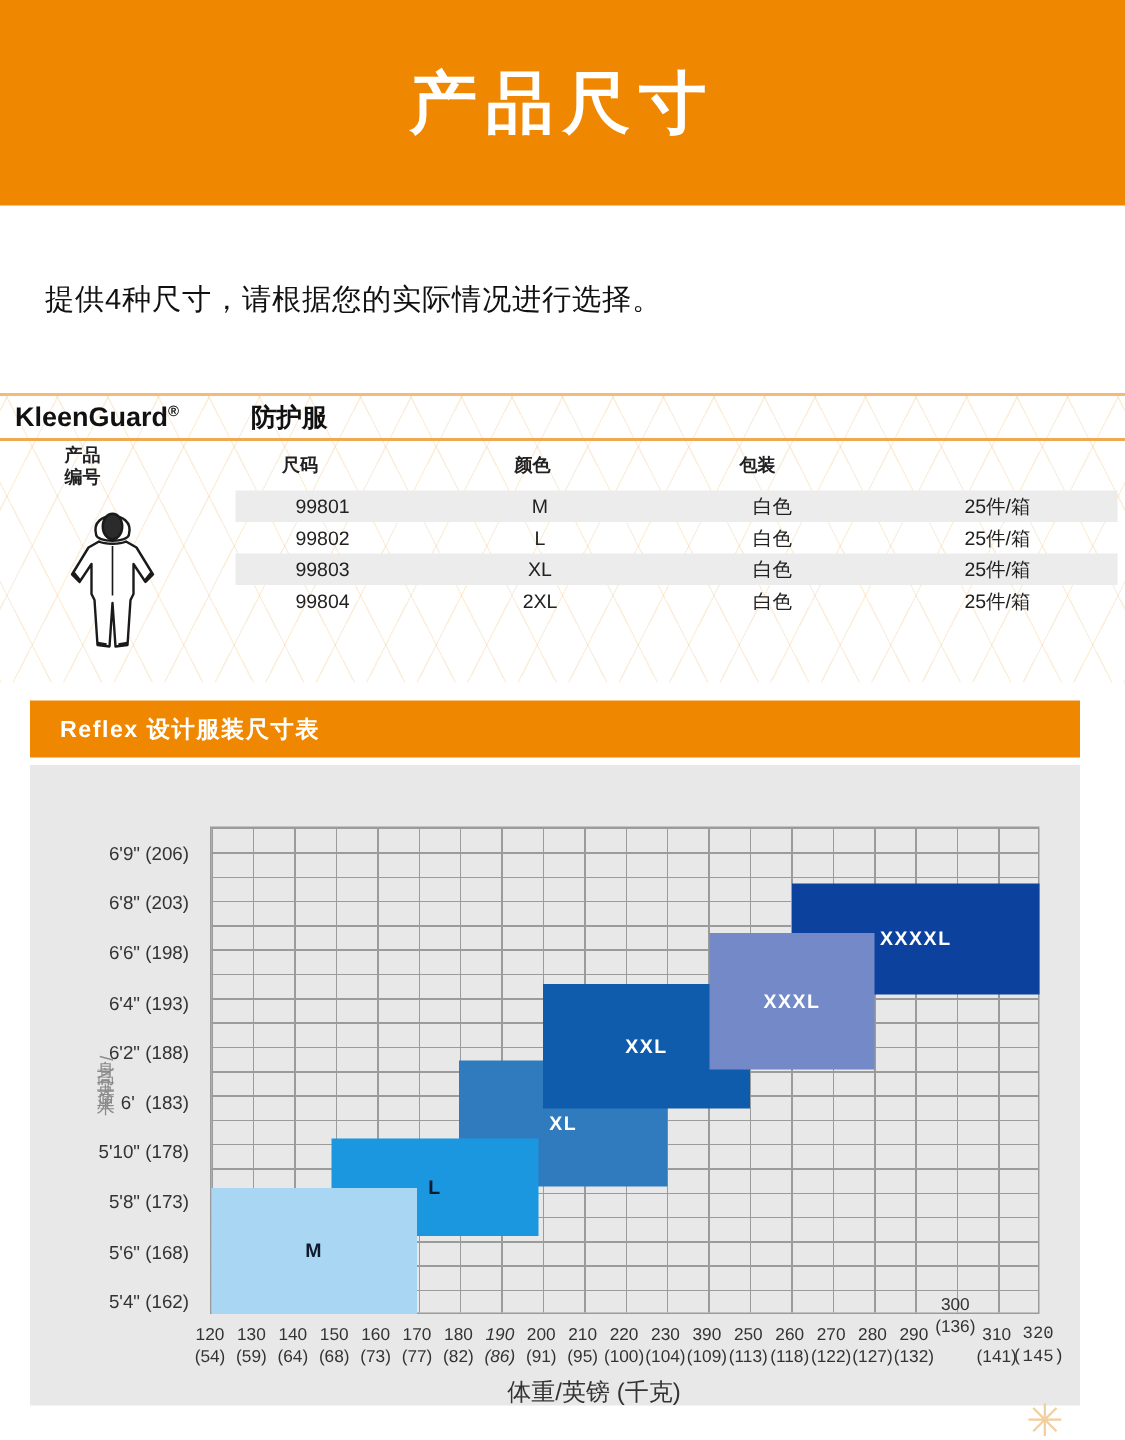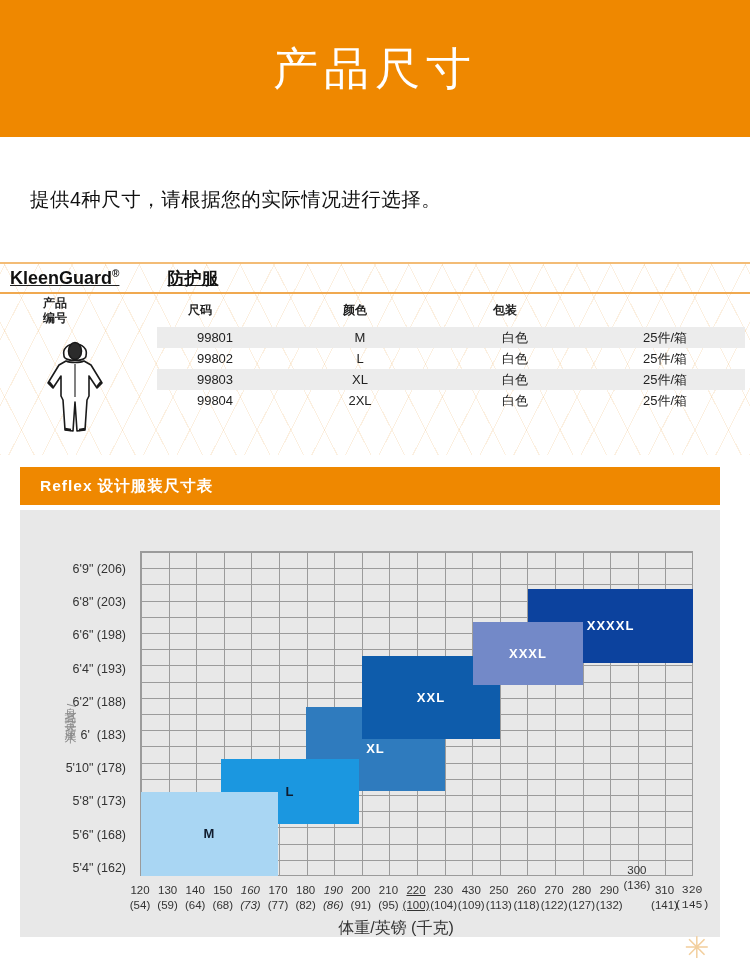--- a/index.html
+++ b/index.html
@@ -4,34 +4,34 @@
 <style>
   * { margin:0; padding:0; box-sizing:border-box; }
   html,body { width:750px; }
   body {
     position:relative; width:750px; height:960px; background:#ffffff;
     font-family:"Liberation Sans","DejaVu Sans",sans-serif; color:#222; overflow:hidden;
   }
   
   .banner { position:absolute; left:0; top:0; width:750px; height:137px; background:#ef8800;
             display:flex; align-items:center; justify-content:center; }
-  .banner h1 { color:#fff; font-size:45px; font-weight:normal; letter-spacing:6px; }
+  .banner h1 { color:#fff; font-size:45px; font-weight:bold; letter-spacing:6px; }
   
   .intro { position:absolute; left:30px; top:186px; font-size:19.5px; color:#111; letter-spacing:0.5px; }
   
   .table-section {
     position:absolute; left:0; top:262px; width:750px; height:193px;
     border-top:2px solid #f3bc76;
     background:
       repeating-linear-gradient(63deg,  rgba(238,178,102,0.20) 0 1px, transparent 1px 30px),
       repeating-linear-gradient(-63deg, rgba(238,178,102,0.20) 0 1px, transparent 1px 30px),
       #ffffff;
   }
   .brand-row { height:30px; display:flex; align-items:center; padding-left:10px;
-               border-bottom:2px solid #f0a950;text-decoration:underline; }
+               border-bottom:2px solid #f0a950; }
   .brand { font-size:18px; font-weight:bold; color:#111; }
   .brand sup { font-size:10px; }
   .category { font-size:17px; font-weight:bold; color:#111; margin-left:48px; }
   .head-row { display:flex; height:33px; align-items:center; }
   .head-row .cell { text-align:center; font-weight:bold; font-size:12px; color:#222; line-height:1.25; }
   .c-feature { width:160px; font-size:11px !important; }
   .c-code { width:110px; }
   .c-size { width:180px; }
   .c-color { width:130px; }
   .c-pack { width:170px; }
@@ -134,21 +134,21 @@
 <div class="reflex-bar">
   <span>Reflex 设计服装尺寸表</span>
 </div>
 
 <div class="chart-panel">
   <div class="yaxis-title">身高/英寸（厘米）</div>
   <div class="grid" id="chart-grid">
       <div class="block" style="left: 387.022px; top: 36.936px; width: 165.078px; height: 74px; background: rgb(12, 66, 158); color: rgb(255, 255, 255); text-align: right;">XXXXL</div>
       <div class="block" style="left: 165.078px; top: 155.034px; width: 138.853px; height: 83.916px; background: rgb(47, 123, 190); color: rgb(255, 255, 255);">XL</div>
       <div class="block" style="left: 221.116px; top: 104.004px; width: 137.749px; height: 82.944px; background: rgb(14, 92, 171); color: rgb(255, 255, 255);">XXL</div>
-      <div class="block" style="left: 332.088px; top: 69.984px; width: 109.868px; height: 63px; background: rgb(115, 137, 200); color: rgb(255, 255, 255);">XXXL</div>
+      <div class="block" style="left: 332.088px; top: 69.984px; width: 109.868px; height: 91px; background: rgb(115, 137, 200); color: rgb(255, 255, 255);">XXXL</div>
       <div class="block" style="left: 80.0545px; top: 207.036px; width: 138.025px; height: 64.962px; background: rgb(27, 151, 224); color: rgb(16, 28, 46);">L</div>
       <div class="block" style="left: 0px; top: 239.76px; width: 136.921px; height: 84.24px; background: rgb(169, 214, 243); color: rgb(16, 28, 46);">M</div>
     </div>
   <div id="chart-labels">
       <div class="ylab" style="top: 59px;">6'9" (206)</div>
       <div class="ylab" style="top: 92.2px;">6'8" (203)</div>
       <div class="ylab" style="top: 125.4px;">6'6" (198)</div>
       <div class="ylab" style="top: 158.6px;">6'4" (193)</div>
       <div class="ylab" style="top: 191.8px;">6'2" (188)</div>
       <div class="ylab" style="top: 225px;">6'  (183)</div>
@@ -165,21 +165,21 @@
         <div>(59)</div>
       </div>
       <div class="xlab" style="left: 175.21px; top: 373px;">
         <div>140</div>
         <div>(64)</div>
       </div>
       <div class="xlab" style="left: 202.815px; top: 373px;">
         <div>150</div>
         <div>(68)</div>
       </div>
-      <div class="xlab" style="left: 230.42px; top: 373px; font-style: italic;">
+      <div class="xlab" style="left: 230.42px; top: 373px;">
         <div>160</div>
         <div>(73)</div>
       </div>
       <div class="xlab" style="left: 258.025px; top: 373px;">
         <div>170</div>
         <div>(77)</div>
       </div>
       <div class="xlab" style="left: 285.63px; top: 373px;">
         <div>180</div>
         <div>(82)</div>
@@ -189,30 +189,30 @@
         <div>(86)</div>
       </div>
       <div class="xlab" style="left: 340.84px; top: 373px;">
         <div>200</div>
         <div>(91)</div>
       </div>
       <div class="xlab" style="left: 368.445px; top: 373px;">
         <div>210</div>
         <div>(95)</div>
       </div>
-      <div class="xlab" style="left: 396.05px; top: 373px; text-decoration: underline;">
+      <div class="xlab" style="left: 396.05px; top: 373px;">
         <div>220</div>
         <div>(100)</div>
       </div>
       <div class="xlab" style="left: 423.655px; top: 373px;">
         <div>230</div>
         <div>(104)</div>
       </div>
       <div class="xlab" style="left: 451.26px; top: 373px;">
-        <div>430</div>
+        <div>390</div>
         <div>(109)</div>
       </div>
       <div class="xlab" style="left: 478.865px; top: 373px;">
         <div>250</div>
         <div>(113)</div>
       </div>
       <div class="xlab" style="left: 506.47px; top: 373px;">
         <div>260</div>
         <div>(118)</div>
       </div>

